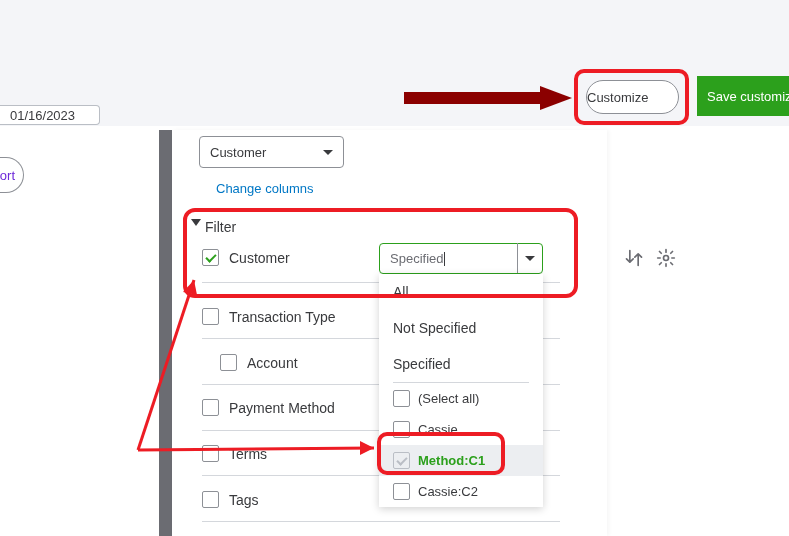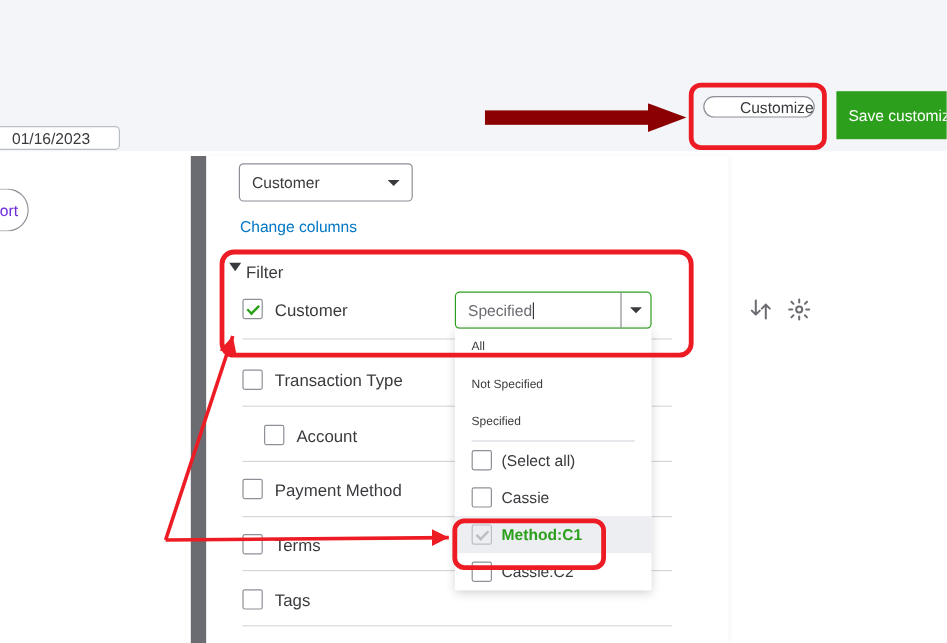--- a/index.html
+++ b/index.html
@@ -45,29 +45,29 @@
     font-size: 13px;
     padding-right: 8px;
     color: #6d28d9;
     display: flex;
     align-items: center;
     justify-content: flex-end;
   }
   .customize-btn {
     position: absolute;
     top: 80px; left: 586px;
-    width: 93px; height: 18px;
+    width: 93px; height: 34px;
     background: #fff;
     border: 1px solid #8d9096;
     border-radius: 17px;
     font-size: 13px;
     color: #393a3d;
     display: flex;
     align-items: center;
-    justify-content: flex-end;
+    justify-content: flex-start;
     cursor: pointer;
   }
   .red-highlight-1 {
     position: absolute;
     top: 69px; left: 574px;
     width: 115px; height: 56px;
     border: 4px solid #ed1c24;
     border-radius: 10px;
     pointer-events: none;
   }
@@ -120,21 +120,21 @@
     cursor: pointer;
   }
   .caret-down {
     width: 0; height: 0;
     border-left: 5px solid transparent;
     border-right: 5px solid transparent;
     border-top: 5px solid #393a3d;
   }
   .change-columns {
     position: absolute;
-    top: 181px; left: 200px;
+    top: 181px; left: 216px;
     font-size: 13px;
     color: #0077c5;
     cursor: pointer;
   }
   .filter-header {
     position: absolute;
     top: 219px; left: 191px;
     font-size: 14px;
     color: #393a3d;
     display: flex;
@@ -224,21 +224,21 @@
   }
   .dropdown {
     position: absolute;
     top: 274px; left: 379px;
     width: 164px;
     background: #fff;
     box-shadow: 0 2px 8px rgba(0,0,0,0.18);
   }
   .dropdown .opt {
     padding: 10px 14px;
-    font-size: 10px;
+    font-size: 14px;
     color: #393a3d;
     cursor: pointer;
   }
   .dropdown .sep {
     height: 1px;
     background: #d4d7dc;
     margin: 0 14px;
   }
   .dropdown .chk-row {
     padding: 7px 14px;

